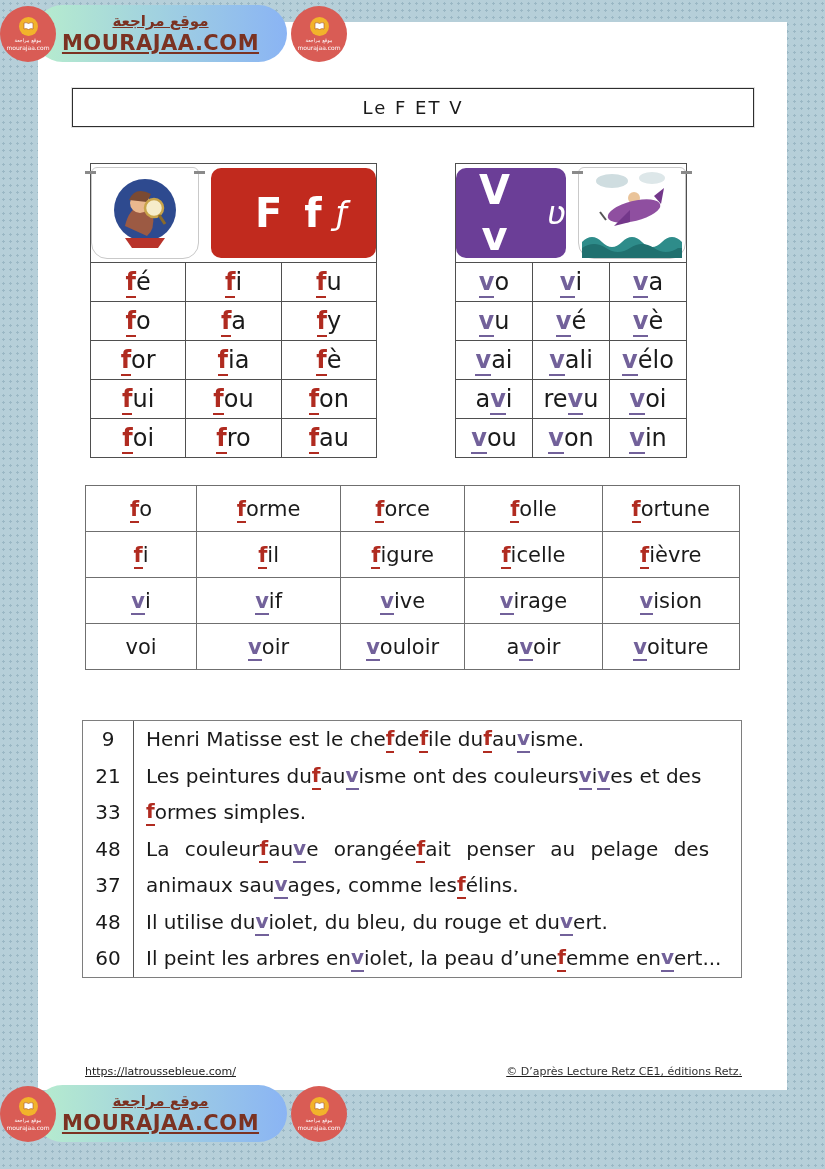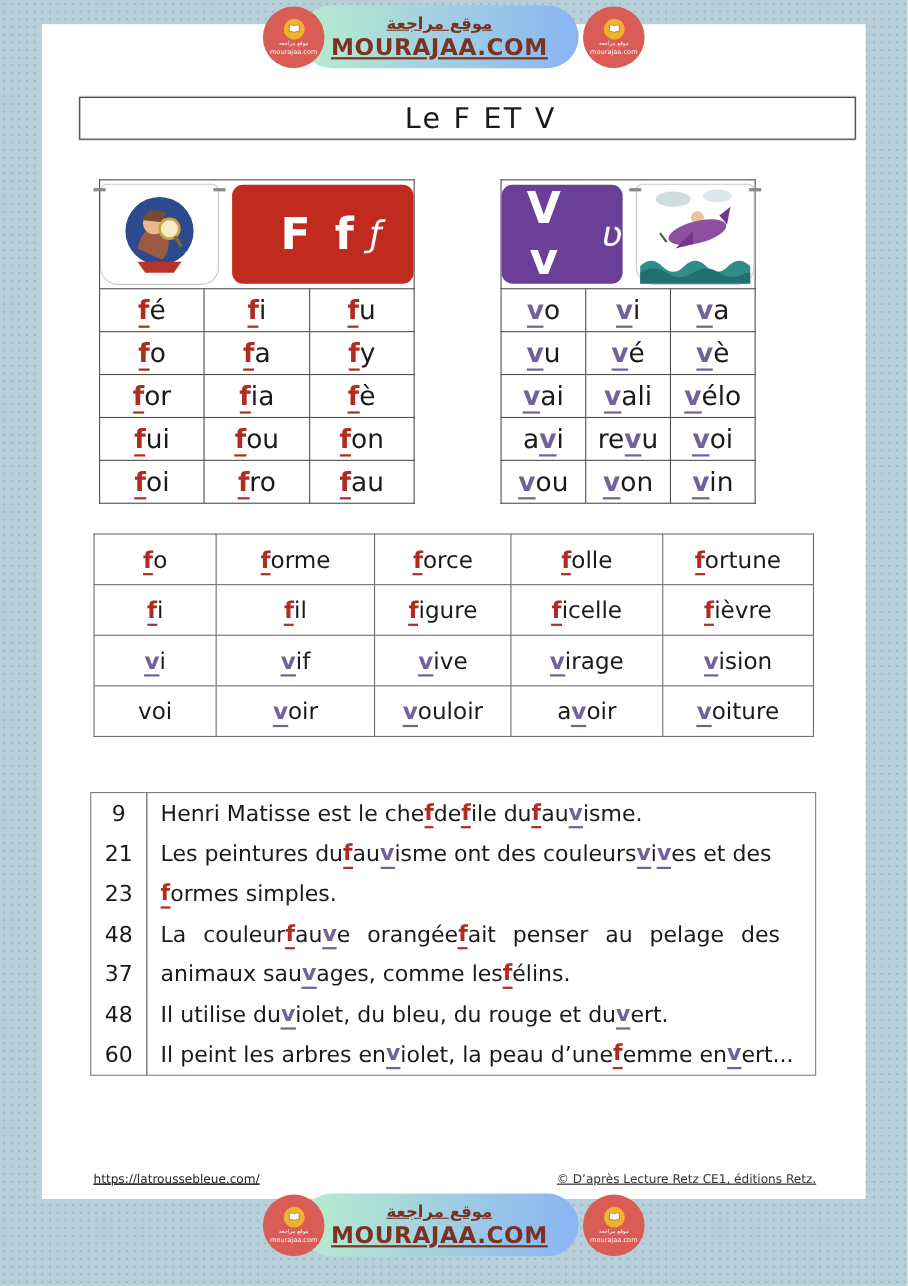--- a/index.html
+++ b/index.html
@@ -9,21 +9,21 @@
     background-image:radial-gradient(rgba(90,130,150,.30) 1px, transparent 1.4px);
     background-size:7px 7px;
     font-family:"DejaVu Sans", sans-serif;
     color:#1a1a1a;
   }
   .page{
     position:absolute;left:38px;top:22px;width:749px;height:1068px;
     background:#ffffff;
   }
   
-  .banner{position:absolute;left:0;width:825px;display:flex;justify-content:center;align-items:center;z-index:5;}
+  .banner{position:absolute;left:0;width:825px;display:flex;align-items:center;z-index:5;}
   .banner.top{top:5px;}
   .banner.bottom{top:1085px;}
   .badge{
     width:56px;height:56px;border-radius:50%;background:#d95c55;color:#fff;
     display:flex;flex-direction:column;align-items:center;justify-content:center;gap:1px;
     flex:0 0 56px;
   }
   .badge .logo-circle{width:19px;height:19px;border-radius:50%;background:#f2b32b;display:flex;align-items:center;justify-content:center;}
   .badge .l1{font-size:5px;line-height:6px;}
   .badge .l2{font-size:6px;line-height:7px;}
@@ -35,21 +35,21 @@
     display:flex;flex-direction:column;align-items:center;justify-content:center;
     color:#7b3222;
   }
   .pill .ar{font-size:15px;font-weight:bold;text-decoration:underline;line-height:19px;}
   .pill .en{font-size:21px;font-weight:bold;text-decoration:underline;letter-spacing:.5px;line-height:24px;}
   
   .title-box{
     position:absolute;left:34px;top:66px;width:680px;height:37px;
     border:1.5px solid #2e2e2e;box-shadow:0 0 0 1px #e2e2e2;
     display:flex;align-items:center;justify-content:center;
-    font-size:26px;letter-spacing:2px;padding-left:24px;
+    font-size:18px;letter-spacing:2px;
   }
   
   table{border-collapse:collapse;table-layout:fixed;}
   .ltable{position:absolute;}
   .ltable td{border:1px solid #4f4f4f;height:38px;text-align:center;font-size:24px;padding:0;}
   .ltable td.hdr{height:98px;border-bottom:1.5px solid #4f4f4f;}
   .f-table{left:52px;top:141px;width:287px;}
   .v-table{left:417px;top:141px;width:232px;}
   .hdr-flex{display:flex;align-items:center;justify-content:center;gap:12px;height:100%;}
   .letterbox{
@@ -281,21 +281,21 @@
   <div class="text-block" id="tb-lines">
       <div class="tb-row">
         <span class="tb-num">9</span>
         <span class="tb-text">Henri Matisse est le che<span class="hl hl-f">f</span> de <span class="hl hl-f">f</span>ile du <span class="hl hl-f">f</span>au<span class="hl hl-v">v</span>isme.</span>
       </div>
       <div class="tb-row">
         <span class="tb-num">21</span>
         <span class="tb-text">Les peintures du <span class="hl hl-f">f</span>au<span class="hl hl-v">v</span>isme ont des couleurs <span class="hl hl-v">v</span>i<span class="hl hl-v">v</span>es et des</span>
       </div>
       <div class="tb-row">
-        <span class="tb-num">23</span>
+        <span class="tb-num">33</span>
         <span class="tb-text"><span class="hl hl-f">f</span>ormes simples.</span>
       </div>
       <div class="tb-row justify">
         <span class="tb-num">48</span>
         <span class="tb-text">La couleur <span class="hl hl-f">f</span>au<span class="hl hl-v">v</span>e orangée <span class="hl hl-f">f</span>ait penser au pelage des</span>
       </div>
       <div class="tb-row">
         <span class="tb-num">37</span>
         <span class="tb-text">animaux sau<span class="hl hl-v">v</span>ages, comme les <span class="hl hl-f">f</span>élins.</span>
       </div>

